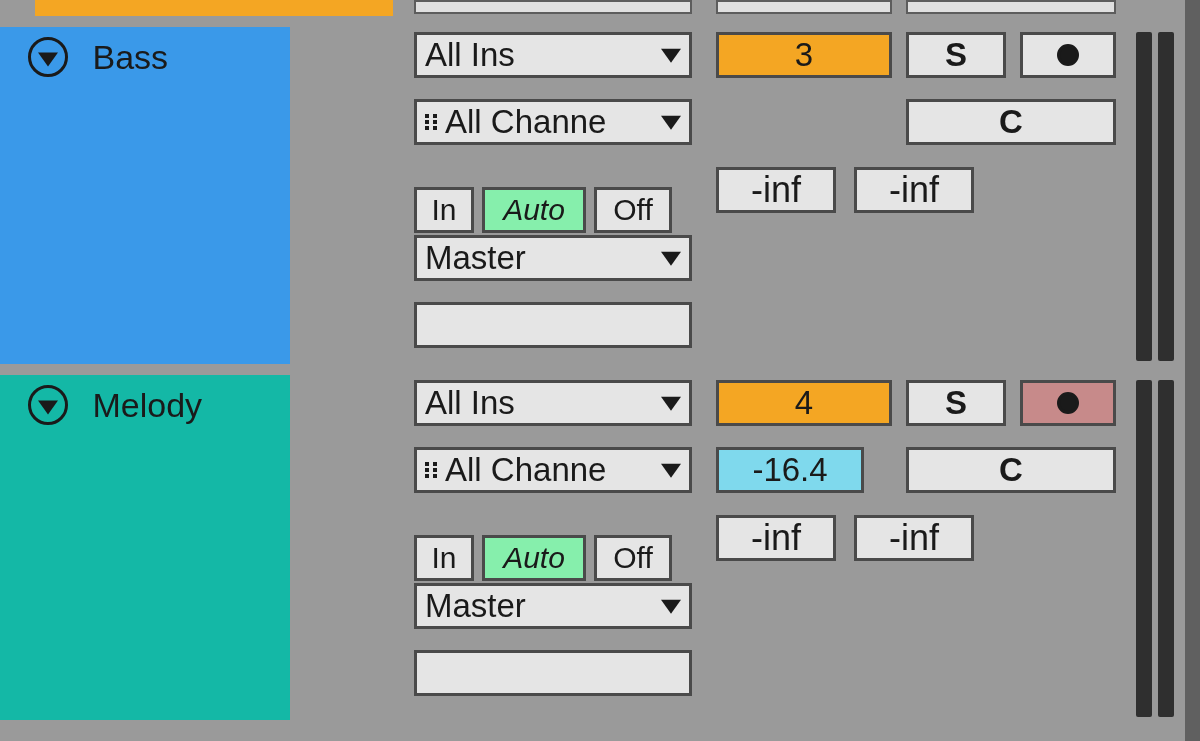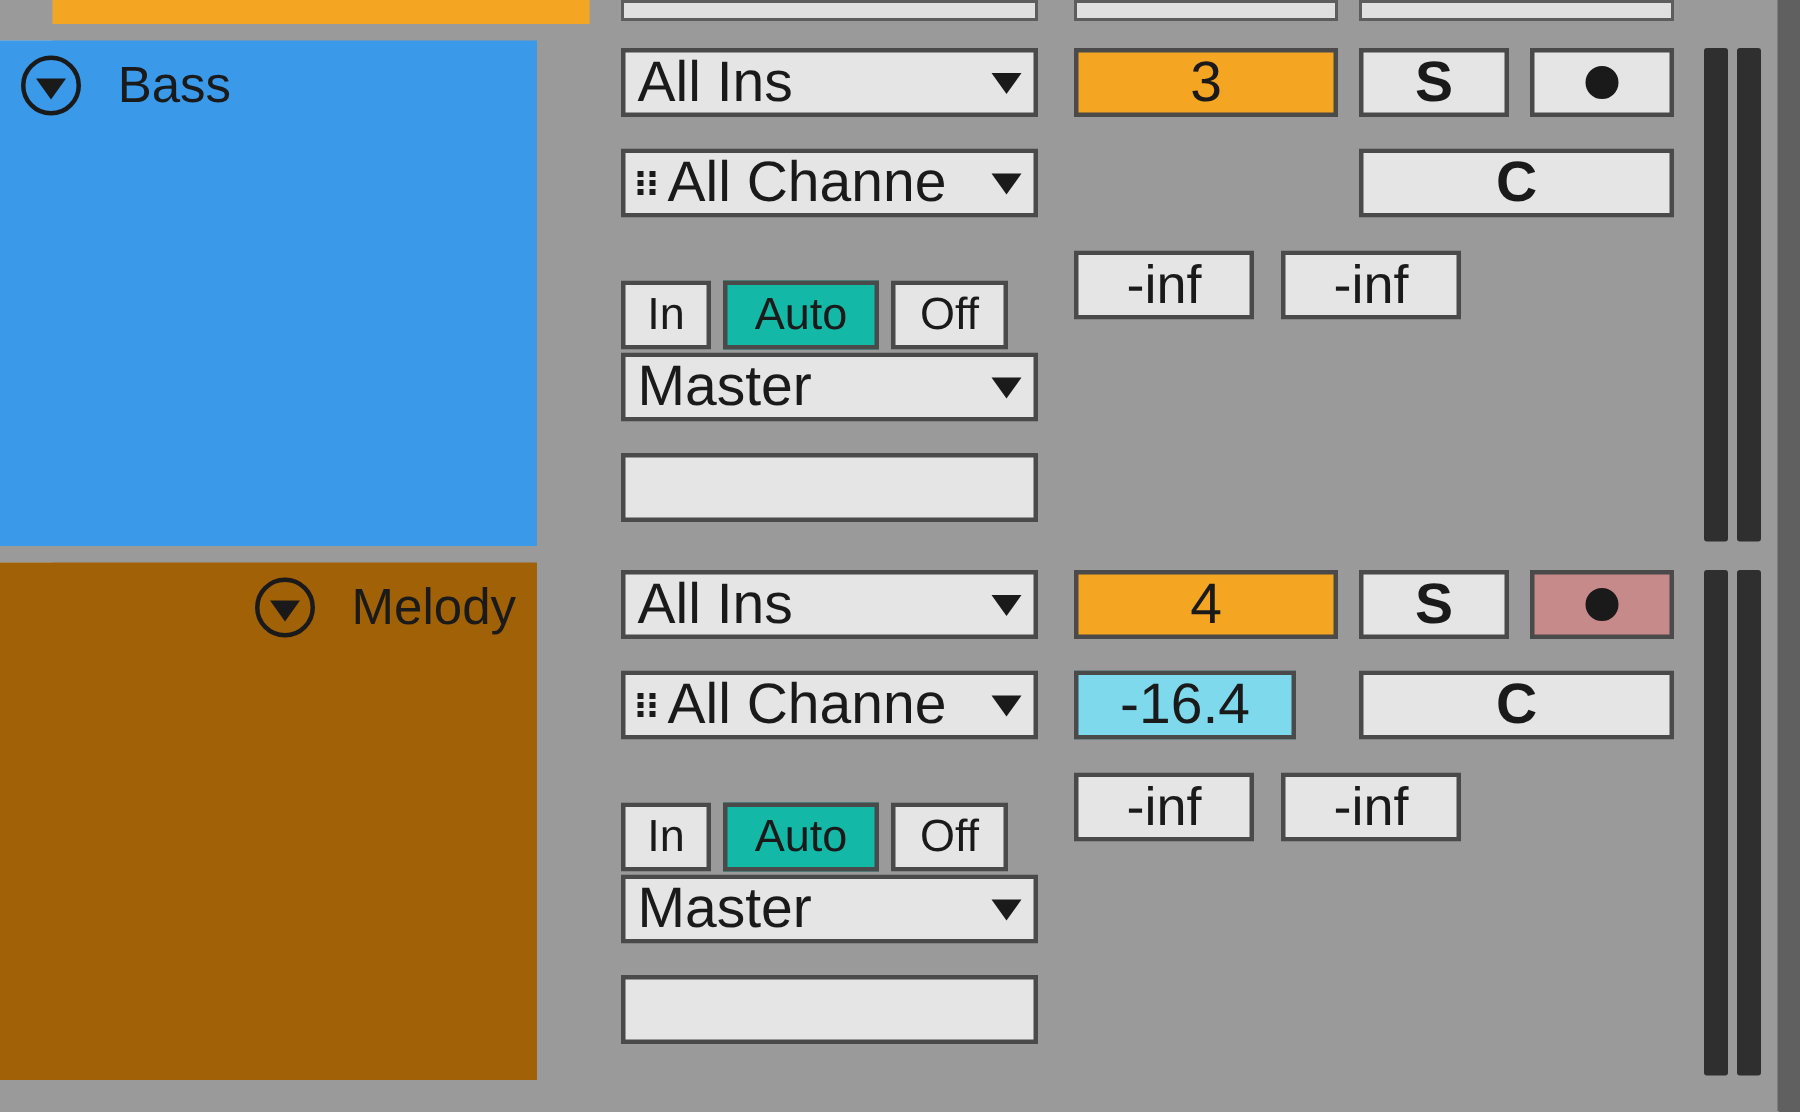--- a/index.html
+++ b/index.html
@@ -63,26 +63,26 @@
     height: 14px;
     background: #e0e0e0;
     border: 2px solid #5d5d5d;
     box-sizing: border-box;
   }
 
   
   .track-header {
     position: absolute;
     left: 0;
-    width: 358px;
-    box-sizing: border-box;
-    padding: 10px 14px;
+    width: 290px;
+    box-sizing: border-box;
+    padding: 10px 28px;
   }
   .track-header.bass { background: #3a99e9; }
-  .track-header.melody { background: #a16207; text-align: right; }
+  .track-header.melody { background: #14b8a6; }
 
   .unfold-btn {
     display: inline-block;
     vertical-align: top;
     width: 40px; height: 40px;
     border: 3px solid #1a1a1a;
     border-radius: 50%;
     position: relative;
     margin-right: 20px;
     box-sizing: border-box;
@@ -105,21 +105,21 @@
     color: #1a1a1a;
     line-height: 40px;
   }
 
   
   .wbox {
     position: absolute;
     background: #e5e5e5;
     border: 3px solid #4a4a4a;
     box-sizing: border-box;
-    font-size: 38px;
+    font-size: 33px;
     color: #1a1a1a;
     display: flex;
     align-items: center;
     padding: 0 8px;
     white-space: nowrap;
     overflow: hidden;
   }
   .wbox.centered { justify-content: center; padding: 0; }
   .wbox.small { font-size: 36px; }
 
@@ -146,21 +146,21 @@
     border: 3px solid #4a4a4a;
     box-sizing: border-box;
     height: 46px;
     font-size: 30px;
     color: #1a1a1a;
     display: flex;
     align-items: center;
     justify-content: center;
     padding: 0 10px;
   }
-  .seg .segbtn.active { background: #14b8a6; }
+  .seg .segbtn.active { background: #86efac; font-style: italic; }
 
   
   .val-orange { background: #f4a623 !important; }
   .val-cyan { background: #7fd9ed !important; }
 
   
   .rec-off {}
   .rec-armed { background: #c78a8a !important; }
 
   

